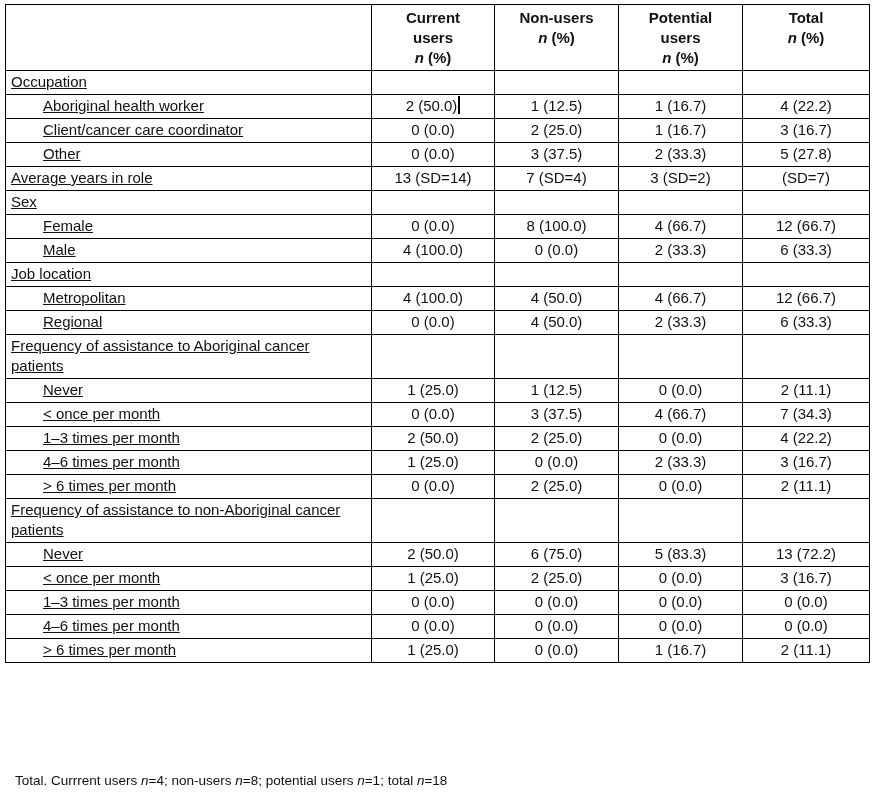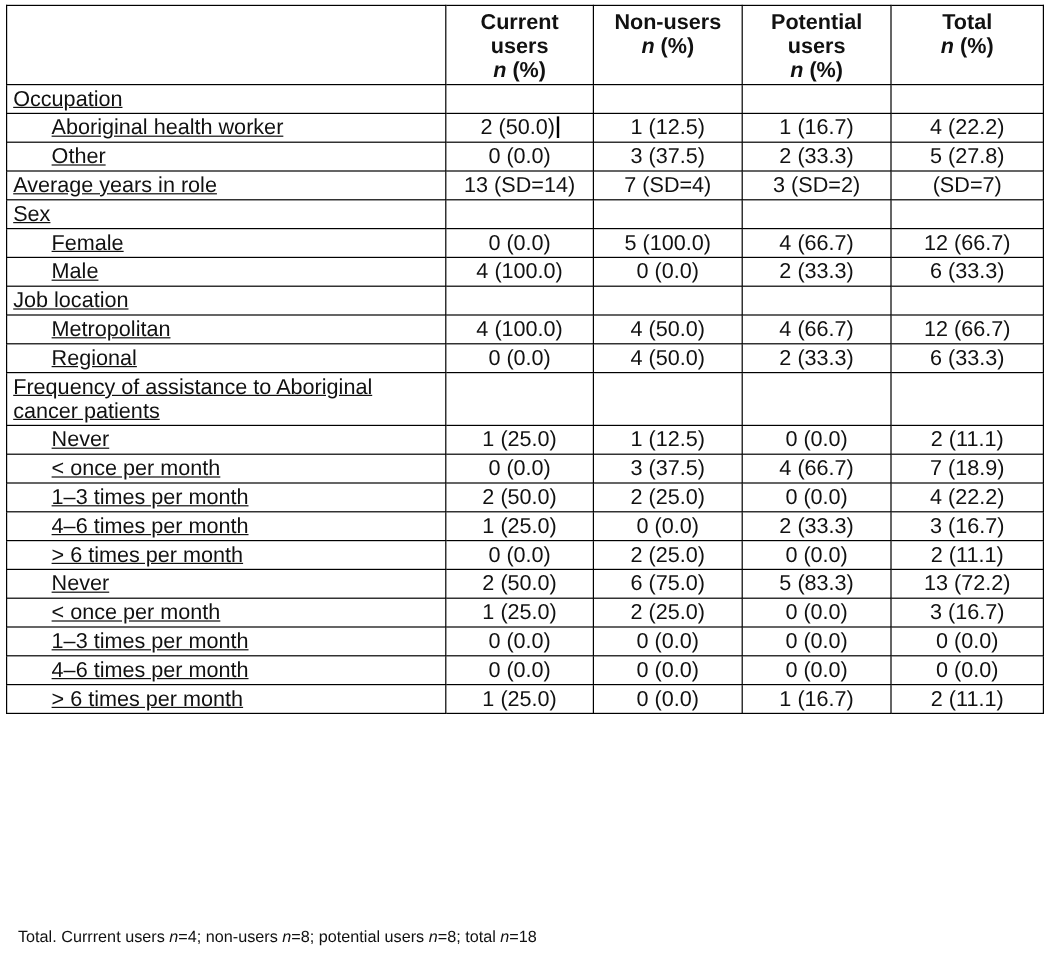--- a/index.html
+++ b/index.html
@@ -2,21 +2,21 @@
 <html><head>
 <meta charset="utf-8">
 <style>
   html, body { margin: 0; padding: 0; background: #ffffff; }
   body { width: 872px; height: 795px; position: relative; font-family: "Liberation Sans", sans-serif; color: #111; }
   table.tbl {
     position: absolute; left: 5px; top: 4px;
     border-collapse: collapse;
     width: 864px;
     table-layout: fixed;
-    font-size: 18px;
+    font-size: 15px;
   }
   .tbl td, .tbl th {
     border: 1.3px solid #000;
     padding: 1px 5px 2px 5px;
     line-height: 20px;
     vertical-align: top;
   }
   .tbl col.c0 { width: 366px; }
   .tbl col.c1 { width: 123px; }
   .tbl col.c2 { width: 124px; }
@@ -74,20 +74,27 @@
         <td class="num"><span></span></td>
       </tr>
       <tr>
         <td class="label sub">Aboriginal health worker</td>
         <td class="num"><span>2 (50.0)</span><span class="cursor"></span></td>
         <td class="num"><span>1 (12.5)</span></td>
         <td class="num"><span>1 (16.7)</span></td>
         <td class="num"><span>4 (22.2)</span></td>
       </tr>
       <tr>
+        <td class="label sub">Client/cancer care coordinator</td>
+        <td class="num"><span>0 (0.0)</span></td>
+        <td class="num"><span>2 (25.0)</span></td>
+        <td class="num"><span>1 (16.7)</span></td>
+        <td class="num"><span>3 (16.7)</span></td>
+      </tr>
+      <tr>
         <td class="label sub">Other</td>
         <td class="num"><span>0 (0.0)</span></td>
         <td class="num"><span>3 (37.5)</span></td>
         <td class="num"><span>2 (33.3)</span></td>
         <td class="num"><span>5 (27.8)</span></td>
       </tr>
       <tr>
         <td class="label cat">Average years in role</td>
         <td class="num"><span>13 (SD=14)</span></td>
         <td class="num"><span>7 (SD=4)</span></td>
@@ -97,21 +104,21 @@
       <tr>
         <td class="label cat">Sex</td>
         <td class="num"><span></span></td>
         <td class="num"><span></span></td>
         <td class="num"><span></span></td>
         <td class="num"><span></span></td>
       </tr>
       <tr>
         <td class="label sub">Female</td>
         <td class="num"><span>0 (0.0)</span></td>
-        <td class="num"><span>5 (100.0)</span></td>
+        <td class="num"><span>8 (100.0)</span></td>
         <td class="num"><span>4 (66.7)</span></td>
         <td class="num"><span>12 (66.7)</span></td>
       </tr>
       <tr>
         <td class="label sub">Male</td>
         <td class="num"><span>4 (100.0)</span></td>
         <td class="num"><span>0 (0.0)</span></td>
         <td class="num"><span>2 (33.3)</span></td>
         <td class="num"><span>6 (33.3)</span></td>
       </tr>
@@ -148,21 +155,21 @@
         <td class="num"><span>1 (25.0)</span></td>
         <td class="num"><span>1 (12.5)</span></td>
         <td class="num"><span>0 (0.0)</span></td>
         <td class="num"><span>2 (11.1)</span></td>
       </tr>
       <tr>
         <td class="label sub">&lt; once per month</td>
         <td class="num"><span>0 (0.0)</span></td>
         <td class="num"><span>3 (37.5)</span></td>
         <td class="num"><span>4 (66.7)</span></td>
-        <td class="num"><span>7 (18.9)</span></td>
+        <td class="num"><span>7 (34.3)</span></td>
       </tr>
       <tr>
         <td class="label sub">1–3 times per month</td>
         <td class="num"><span>2 (50.0)</span></td>
         <td class="num"><span>2 (25.0)</span></td>
         <td class="num"><span>0 (0.0)</span></td>
         <td class="num"><span>4 (22.2)</span></td>
       </tr>
       <tr>
         <td class="label sub">4–6 times per month</td>
@@ -170,20 +177,27 @@
         <td class="num"><span>0 (0.0)</span></td>
         <td class="num"><span>2 (33.3)</span></td>
         <td class="num"><span>3 (16.7)</span></td>
       </tr>
       <tr>
         <td class="label sub">&gt; 6 times per month</td>
         <td class="num"><span>0 (0.0)</span></td>
         <td class="num"><span>2 (25.0)</span></td>
         <td class="num"><span>0 (0.0)</span></td>
         <td class="num"><span>2 (11.1)</span></td>
+      </tr>
+      <tr>
+        <td class="label cat">Frequency of assistance to non-Aboriginal cancer patients</td>
+        <td class="num"><span></span></td>
+        <td class="num"><span></span></td>
+        <td class="num"><span></span></td>
+        <td class="num"><span></span></td>
       </tr>
       <tr>
         <td class="label sub">Never</td>
         <td class="num"><span>2 (50.0)</span></td>
         <td class="num"><span>6 (75.0)</span></td>
         <td class="num"><span>5 (83.3)</span></td>
         <td class="num"><span>13 (72.2)</span></td>
       </tr>
       <tr>
         <td class="label sub">&lt; once per month</td>
@@ -210,14 +224,14 @@
         <td class="label sub">&gt; 6 times per month</td>
         <td class="num"><span>1 (25.0)</span></td>
         <td class="num"><span>0 (0.0)</span></td>
         <td class="num"><span>1 (16.7)</span></td>
         <td class="num"><span>2 (11.1)</span></td>
       </tr>
     </tbody>
 </table>
 
 <div class="note">
-  <span>Total. Currrent users </span><i>n</i><span>=4; non-users </span><i>n</i><span>=8; potential users </span><i>n</i><span>=8; total </span><i>n</i><span>=18</span>
+  <span>Total. Currrent users </span><i>n</i><span>=4; non-users </span><i>n</i><span>=8; potential users </span><i>n</i><span>=1; total </span><i>n</i><span>=18</span>
 </div>
 
 </body></html>

